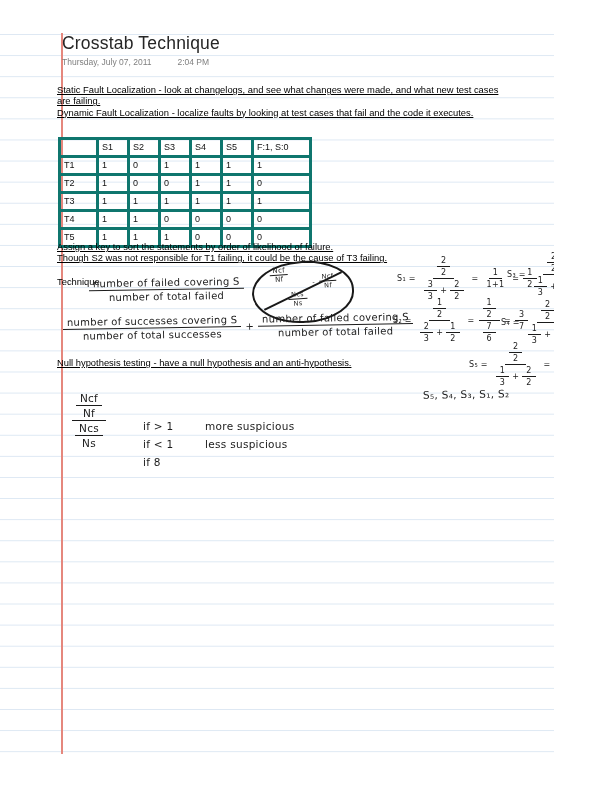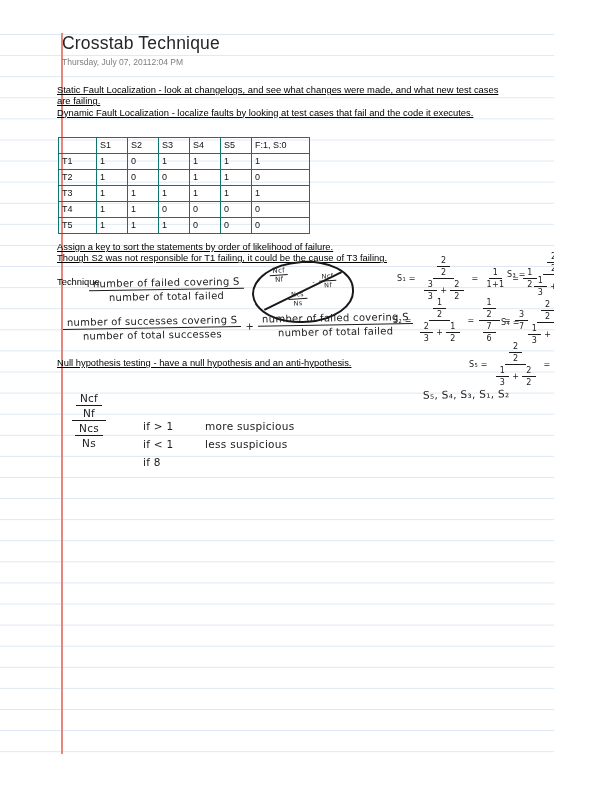--- a/index.html
+++ b/index.html
@@ -5,30 +5,30 @@
   html,body{margin:0;padding:0;background:#fff;}
   .page{position:relative;width:554px;height:792px;background:#ffffff;overflow:hidden;
         font-family:"Liberation Sans",sans-serif;color:#000;}
   .rules{position:absolute;left:0;top:34px;width:611px;height:719px;
          background-image:linear-gradient(to bottom,#dde8f3 0,#dde8f3 1px,transparent 1px);
          background-size:100% 21.1px;pointer-events:none;}
   .redline{position:absolute;left:61px;top:33px;width:1.5px;height:721px;background:#e5877d;}
 
   .title{position:absolute;left:62px;top:33px;font-size:17.5px;color:#262626;letter-spacing:.2px;}
   .dateline{position:absolute;left:62px;top:57px;font-size:8.5px;color:#7f7f7f;}
-  .dateline .time{}
+  .dateline .time{margin-left:26px;}
 
   .para{position:absolute;font-size:9.4px;line-height:11.3px;white-space:nowrap;color:#000;text-decoration:underline;}
   .p-fault{left:57px;top:84px;}
   .p-assign{left:57px;top:241px;}
   .p-hypo{left:57px;top:357px;}
   .tarantula-label{position:absolute;left:57px;top:276px;font-size:9.4px;}
 
   table.cov{position:absolute;left:58px;top:137px;border-collapse:collapse;}
-  table.cov th,table.cov td{border:1px solid #0f766e;font-size:9px;font-weight:400;
+  table.cov th,table.cov td{border:3px solid #0f766e;font-size:9px;font-weight:400;
         text-align:left;padding:0 2px 0 3px;height:15px;line-height:15px;color:#111;}
 
   .hw{font-family:"DejaVu Sans",sans-serif;color:#1b1b1b;letter-spacing:.3px;}
   .formula{position:absolute;display:flex;align-items:center;gap:2px;white-space:nowrap;}
   .frac{display:inline-flex;flex-direction:column;align-items:center;margin:0 1px;}
   .frac .num{display:flex;align-items:center;justify-content:center;gap:1px;
              padding:0 3px 1px;border-bottom:1.2px solid #1b1b1b;}
   .frac .den{display:flex;align-items:center;justify-content:center;gap:1px;padding:1px 3px 0;}
   .ft{padding:0 1px;}
 

